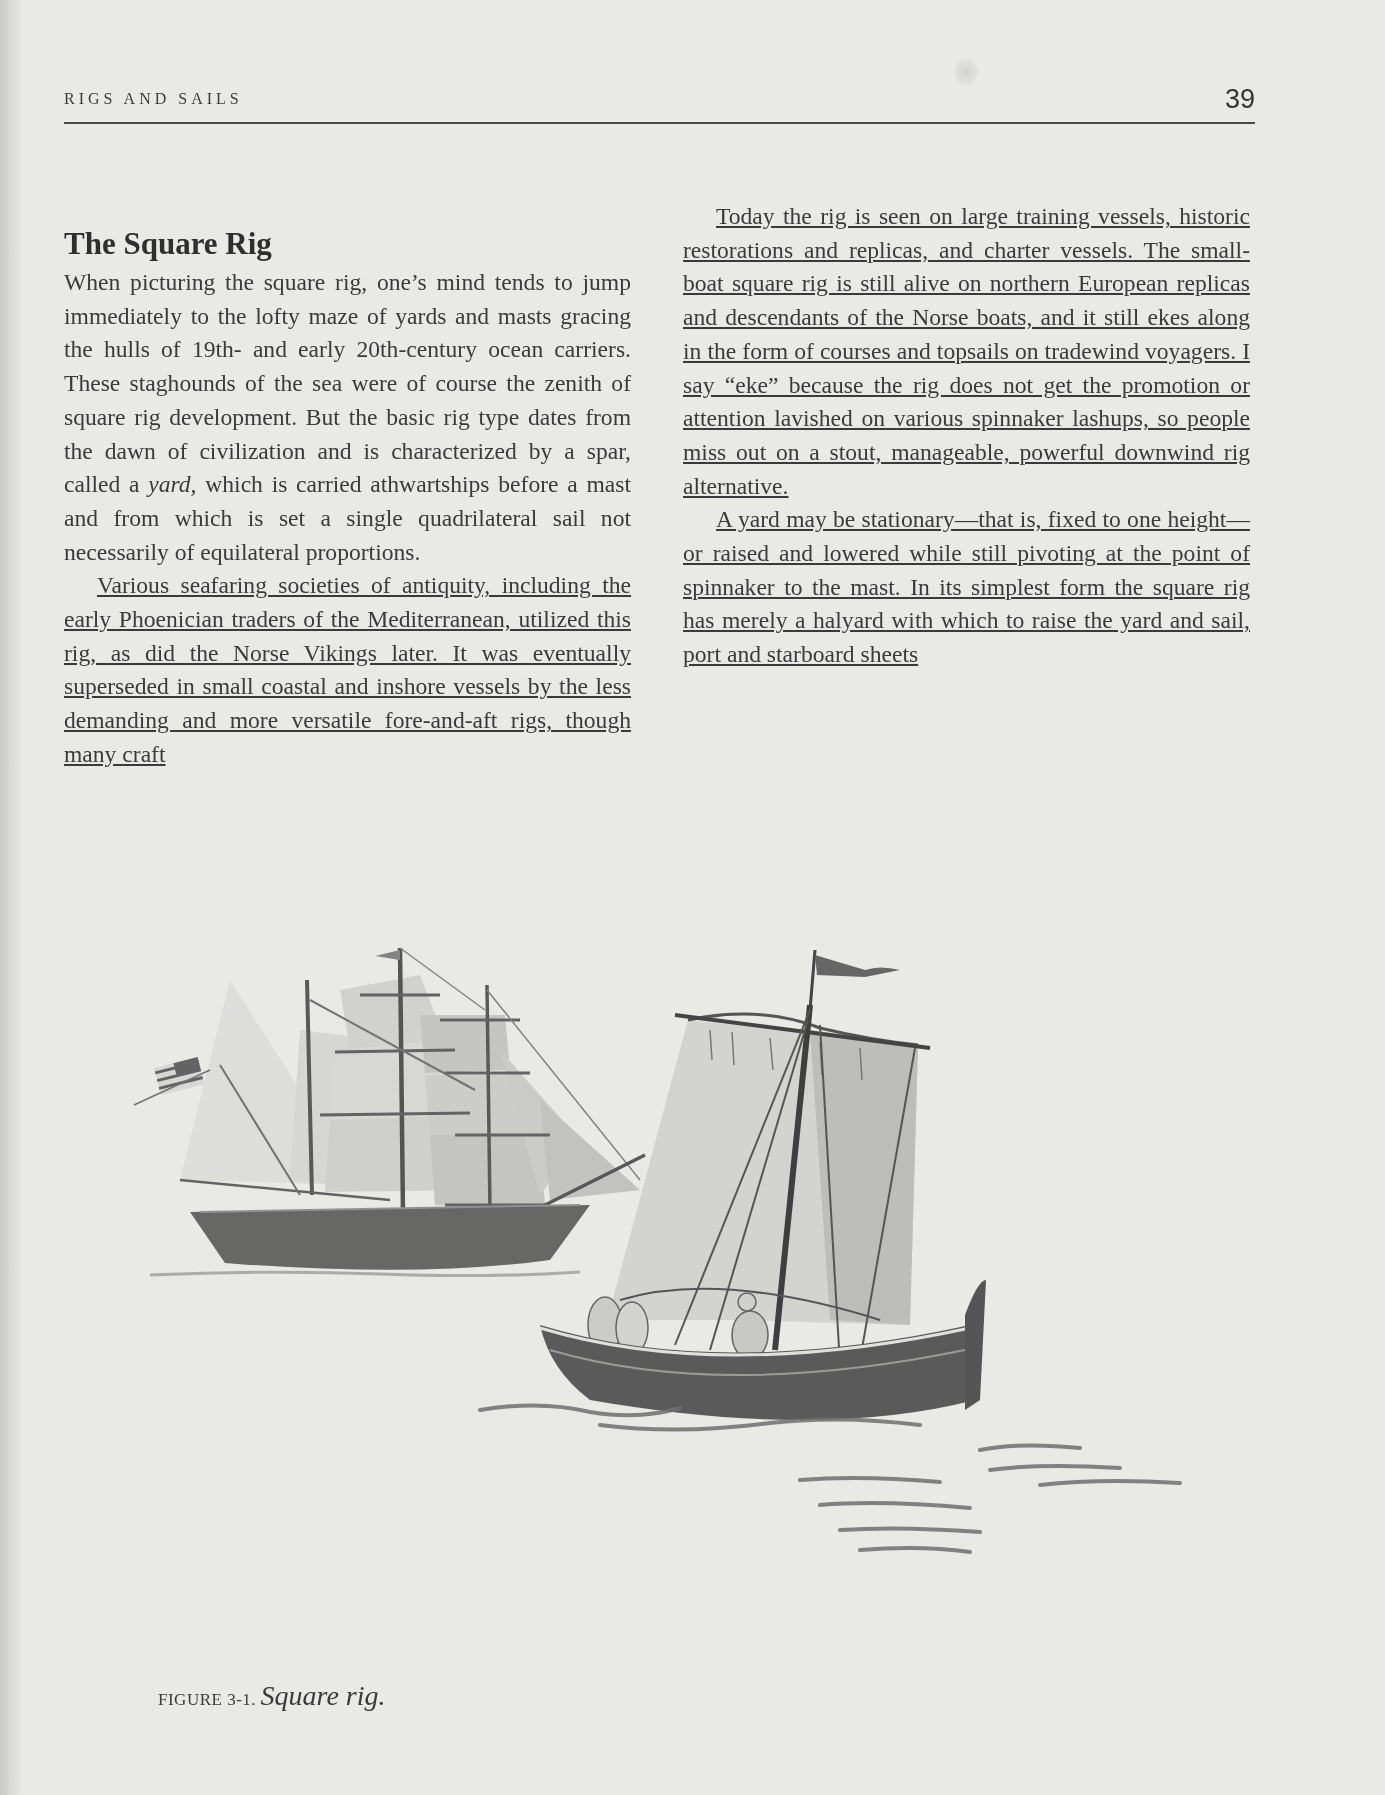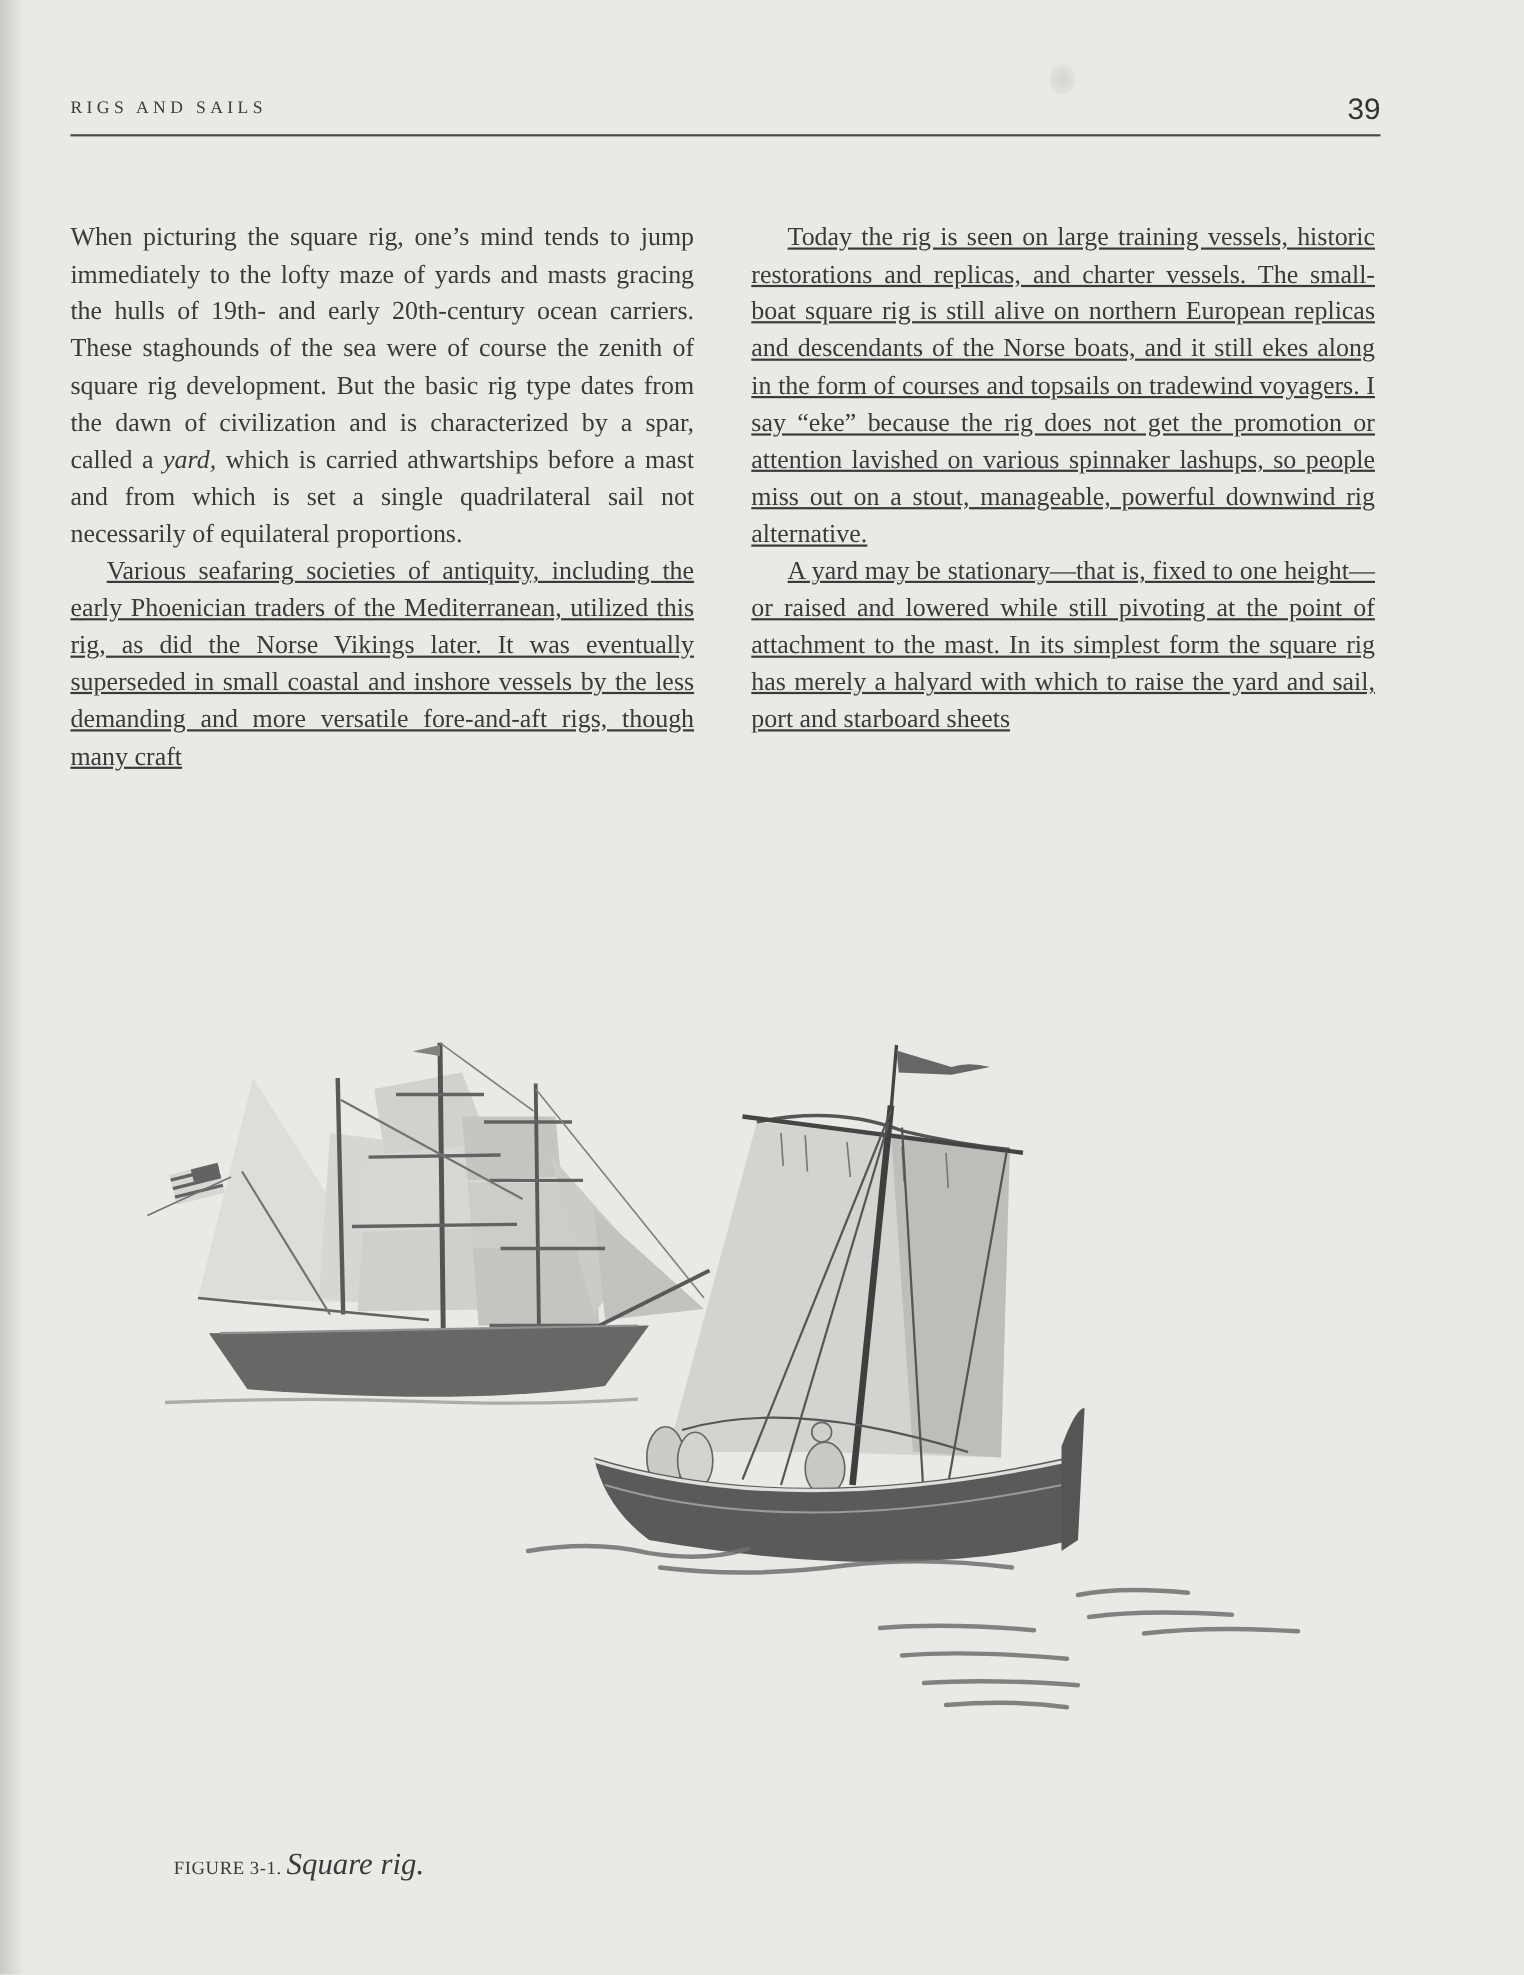--- a/index.html
+++ b/index.html
@@ -120,27 +120,28 @@
 <div class="page-shade"></div>
 <div class="smudge"></div>
 
 <div class="running-header">
   <span class="running-title">RIGS AND SAILS</span>
   <span class="page-number">39</span>
 </div>
 <div class="header-rule"></div>
 
 <div class="column col-left">
+  <h2 class="section-heading">The Square Rig</h2>
   <p><span>When picturing the square rig, one’s mind tends to jump immediately to the lofty maze of yards and masts gracing the hulls of 19th- and early 20th-century ocean carriers. These staghounds of the sea were of course the zenith of square rig devel­opment. But the basic rig type dates from the dawn of civilization and is characterized by a spar, called a </span><em>yard,</em><span> which is carried athwartships before a mast and from which is set a single quadrilateral sail not necessarily of equilateral proportions.</span></p>
   <p class="indent">Various seafaring societies of antiquity, includ­ing the early Phoenician traders of the Mediter­ranean, utilized this rig, as did the Norse Vikings later. It was eventually superseded in small coastal and inshore vessels by the less demanding and more versatile fore-and-aft rigs, though many craft</p>
 </div>
 
 <div class="column col-right">
   <p class="indent">Today the rig is seen on large training vessels, historic restorations and replicas, and charter ves­sels. The small-boat square rig is still alive on northern European replicas and descendants of the Norse boats, and it still ekes along in the form of courses and topsails on tradewind voyagers. I say “eke” because the rig does not get the promo­tion or attention lavished on various spinnaker lashups, so people miss out on a stout, manage­able, powerful downwind rig alternative.</p>
-  <p class="indent">A yard may be stationary—that is, fixed to one height—or raised and lowered while still pivoting at the point of attachment to the mast. In its simplest form the square rig has merely a halyard with which to raise the yard and sail, port and starboard sheets</p>
+  <p class="indent">A yard may be stationary—that is, fixed to one height—or raised and lowered while still pivoting at the point of spinnaker to the mast. In its simplest form the square rig has merely a halyard with which to raise the yard and sail, port and starboard sheets</p>
 </div>
 
 <div class="figure">
   <svg width="1150" height="720" viewBox="0 0 1150 720">
 
     <g opacity="0.9">
 
       <polygon points="110,50 60,250 240,255" fill="#dcdcd9"></polygon>
       <polygon points="180,100 260,110 270,260 170,250" fill="#d4d4d1"></polygon>
       <polygon points="220,60 300,45 325,110 230,120" fill="#cfcfcc"></polygon>

